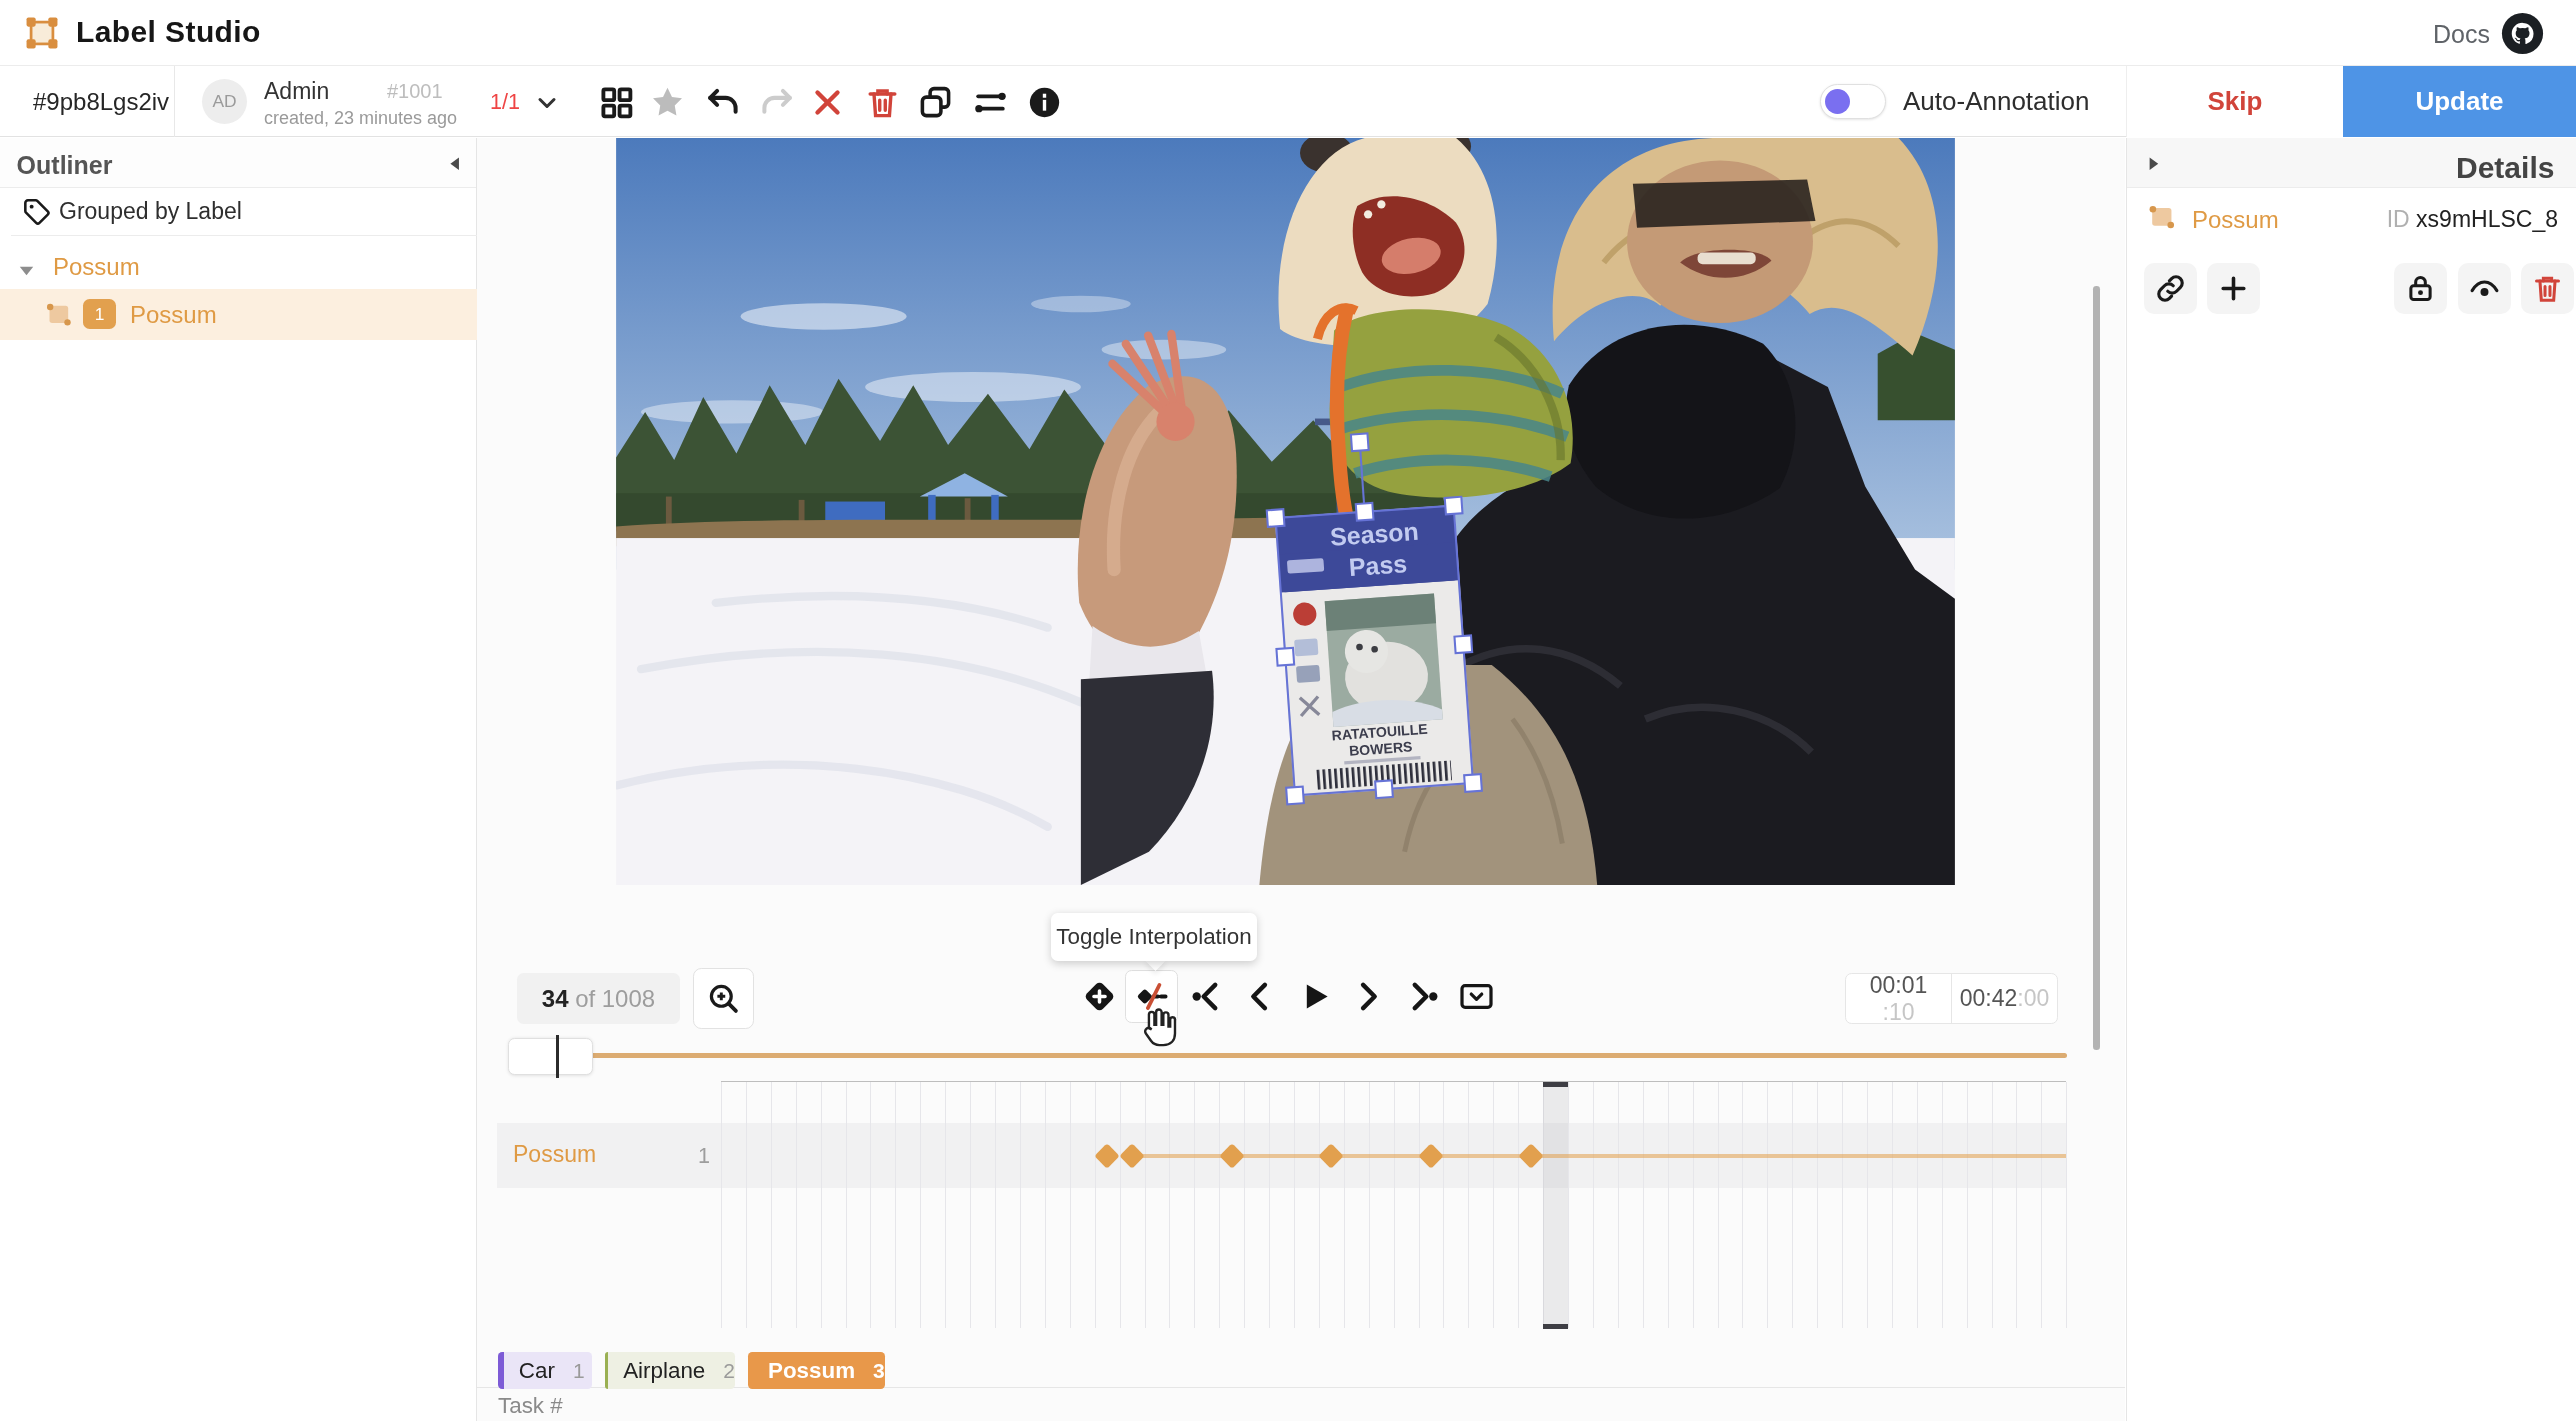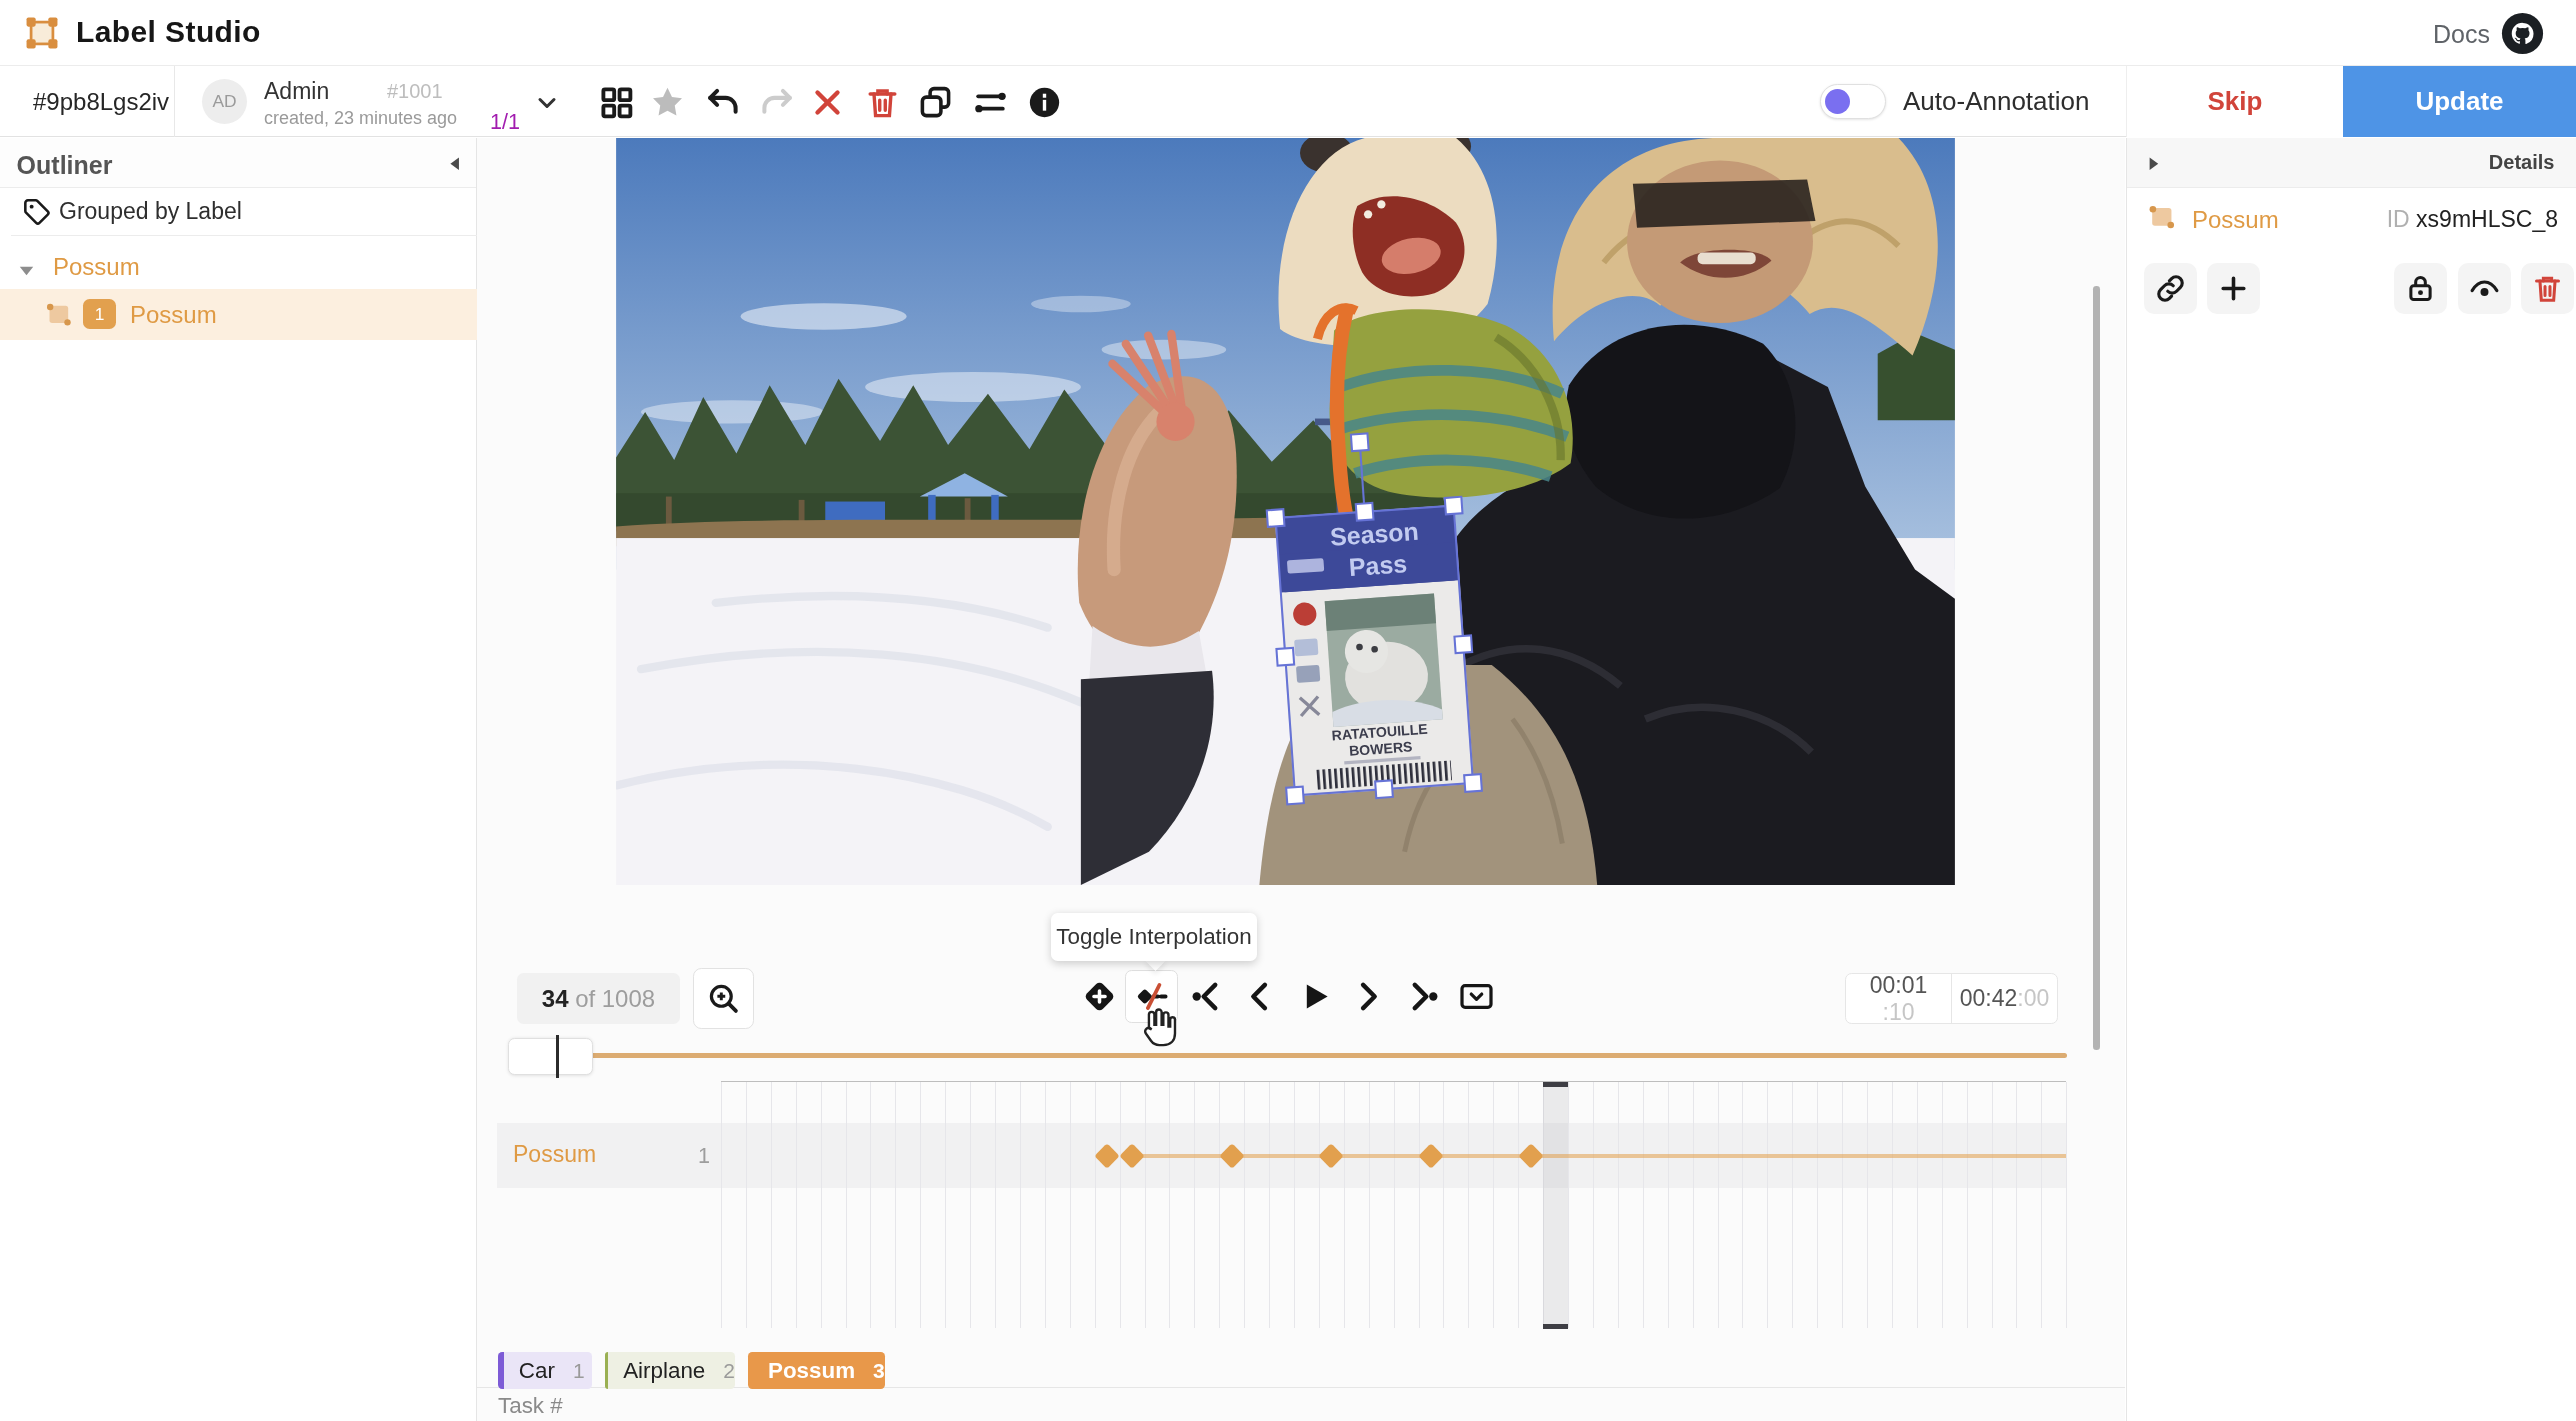--- a/index.html
+++ b/index.html
@@ -15,21 +15,21 @@
   .gh { position:absolute; left:2501px; top:11.6px; width:43px; height:43px; }
 
   
   .taskbar { position:absolute; left:0; top:66px; width:2576px; height:71px; background:#fff; border-bottom:0.8px solid #e2e2e2; }
   .task-id { position:absolute; left:33px; top:21.6px; font-size:24px; color:#262626; }
   .tb-div { position:absolute; left:174px; top:0; width:0.8px; height:71px; background:#e8e8e8; }
   .avatar { position:absolute; left:202px; top:13.3px; width:45px; height:45px; border-radius:50%; background:#ededed; color:#9a9a9a; font-size:17.4px; display:flex; align-items:center; justify-content:center; }
   .u-name { position:absolute; left:264px; top:11.6px; font-size:23px; color:#333; }
   .u-annid { position:absolute; left:387px; top:14px; font-size:20px; color:#bdbdbd; }
   .u-created { position:absolute; left:264px; top:42px; font-size:18px; color:#9a9a9a; }
-  .pager { position:absolute; left:490px; top:23px; font-size:21.6px; color:#a21caf;margin-top:20px; }
+  .pager { position:absolute; left:490px; top:23px; font-size:21.6px; color:#ef4444; }
   .pager-caret { position:absolute; left:533px; top:23px; width:28px; height:28px; }
   .tbtn { position:absolute; top:18px; width:37px; height:37px; cursor:pointer; }
 
   .toggle { position:absolute; left:1820px; top:18px; width:66px; height:35px; border-radius:18px; background:#fff; border:0.8px solid #e0e0e0; box-shadow:0 0.8px 2.5px rgba(0,0,0,.12); }
   .knob { position:absolute; left:4.2px; top:4.2px; width:25px; height:25px; border-radius:50%; background:#7a6ff0; }
   .auto-label { position:absolute; left:1903px; top:20px; font-size:26px; color:#2e2e2e; }
   .skip-btn { position:absolute; left:2126px; top:0; width:217px; height:71px; background:#fff; border-left:0.8px solid #eee; color:#d1443a; font-size:26px; font-weight:700; display:flex; align-items:center; justify-content:center; cursor:pointer; }
   .update-btn { position:absolute; left:2343px; top:0; width:233px; height:71px; background:#4e94e6; color:#fff; font-size:26px; font-weight:700; display:flex; align-items:center; justify-content:center; cursor:pointer; }
 
   
@@ -89,21 +89,21 @@
   .chip .ct { margin-left:18px; color:#9a9a9a; font-size:21px; }
   .chip.sel { background:#e8984a; }
   .chip.sel .nm, .chip.sel .ct { color:#fff; }
   .task-footer { position:absolute; left:498px; top:1393px; font-size:22.4px; color:#8a8a8a; }
   .vscroll { position:absolute; left:2093px; top:286px; width:6.6px; height:764px; background:#b3b3b3; border-radius:3.3px; cursor:grab; }
 
   
   .details { position:absolute; left:2126px; top:138px; width:450px; height:1284px; background:#fff; border-left:0.8px solid #e5e5e5; }
   .dt-head { position:absolute; left:0; top:0; width:100%; height:50px; background:#f7f7f7; border-bottom:0.8px solid #ececec; }
   .dt-collapse { position:absolute; left:15px; top:15px; width:21.6px; height:21.6px; cursor:pointer; }
-  .dt-title { position:absolute; right:21.6px; top:12.5px; font-size:20px; font-weight:700; color:#444; }
+  .dt-title { position:absolute; right:21.6px; top:12.5px; font-size:30px; font-weight:700; color:#444; }
   .dt-region-label { position:absolute; left:65px; top:68px; font-size:24px; color:#df9a44; }
   .dt-id { position:absolute; right:18px; top:68px; font-size:23px; }
   .dt-id .k { color:#b0b0b0;text-align:center; }
   .dt-id .v { color:#222; }
   .dbtn { position:absolute; top:125px; width:53px; height:51px; background:#f4f4f4; border-radius:10px; display:flex; align-items:center; justify-content:center; cursor:pointer; }
 
   .cursor-hand { position:absolute; left:1136px; top:1006px; width:43px; height:48px; z-index:9; pointer-events:none; }
 </style>
 </head>
 <body>

